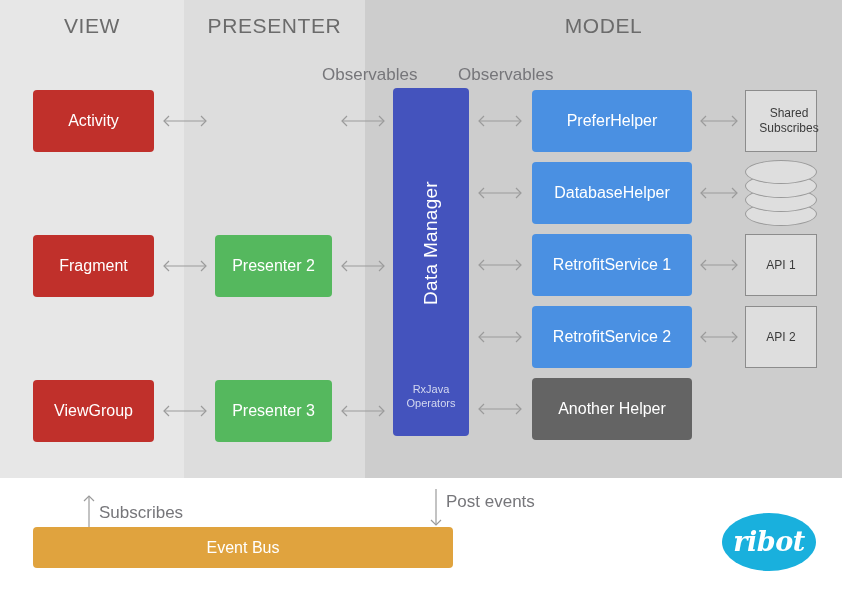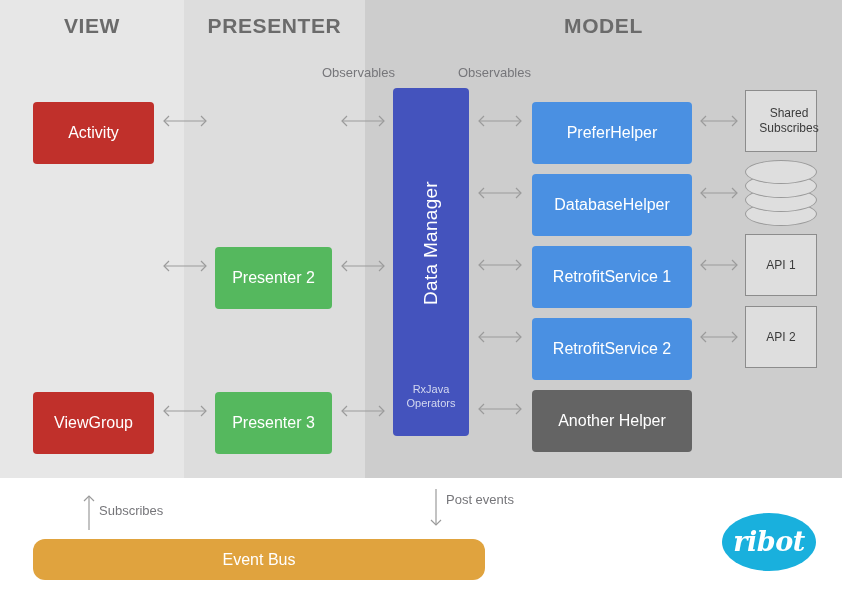--- a/index.html
+++ b/index.html
@@ -30,31 +30,31 @@
   #band-model    { left: 365px; width: 477px; background: #cdcdcd; }
 
   
   .col-title {
     position: absolute;
     top: 14px;
     text-align: center;
     font-size: 21px;
     letter-spacing: 0.6px;
     color: #6b6b6b;
-    font-weight: 700;
+    font-weight: 400;
     user-select: none;
   }
   #title-view      { left: 0px;   width: 184px; }
   #title-presenter { left: 184px; width: 181px; }
   #title-model     { left: 365px; width: 477px; }
 
   
   .annot {
     position: absolute;
-    font-size: 13px;
+    font-size: 17px;
     color: #76767a;
     white-space: nowrap;
   }
   #obs-1 { left: 322px; top: 65px; }
   #obs-2 { left: 458px; top: 65px; }
   #lbl-subscribes { left: 99px; top: 503px; }
   #lbl-post { left: 446px; top: 492px; }
 
   
   .node {
@@ -62,21 +62,20 @@
     border-radius: 4px;
     display: flex;
     align-items: center;
     justify-content: center;
     color: #ffffff;
     font-size: 16px;
     font-weight: 400;
     text-align: center;
     box-sizing: border-box;
     user-select: none;
-    margin-top: 12px;
   }
   .node.red    { background: #c0302b; }
   .node.green  { background: #55b85e; }
   .node.blue   { background: #4a90e2; }
   .node.gray   { background: #646464; }
   .node.orange { background: #e0a33e; }
 
   
   .view-node     { left: 33px; width: 121px; height: 62px; }
   #node-activity  { top: 90px; }
@@ -194,23 +193,23 @@
   .arr-view-pres   { left: 158px; width: 54px; }
   .arr-pres-dm     { left: 336px; width: 54px; }
   .arr-dm-model    { left: 473px; width: 54px; }
   .arr-model-out   { left: 696px; width: 46px; }
 
   
   #node-eventbus {
     position: absolute;
     left: 33px;
     top: 527px;
-    width: 452px;
+    width: 420px;
     height: 41px;
-    border-radius: 12px;
+    border-radius: 4px;
   }
 
   
   .vArrow { position: absolute; }
 
   
   #ribot-logo {
     position: absolute;
     left: 722px;
     top: 513px;
@@ -243,20 +242,21 @@
   <div class="band" id="band-model"></div>
 
   <div class="col-title" id="title-view">VIEW</div>
   <div class="col-title" id="title-presenter">PRESENTER</div>
   <div class="col-title" id="title-model">MODEL</div>
 
   <div class="annot" id="obs-1">Observables</div>
   <div class="annot" id="obs-2">Observables</div>
 
   <div class="node red view-node" id="node-activity">Activity</div>
+  <div class="node red view-node" id="node-fragment">Fragment</div>
   <div class="node red view-node" id="node-viewgroup">ViewGroup</div>
 
   <div class="node green presenter-node" id="node-presenter-2">Presenter 2</div>
   <div class="node green presenter-node" id="node-presenter-3">Presenter 3</div>
 
   <div id="node-datamanager">
     <div id="dm-label">Data Manager</div>
     <div id="dm-sub">
       <div>RxJava</div>
       <div>Operators</div>

